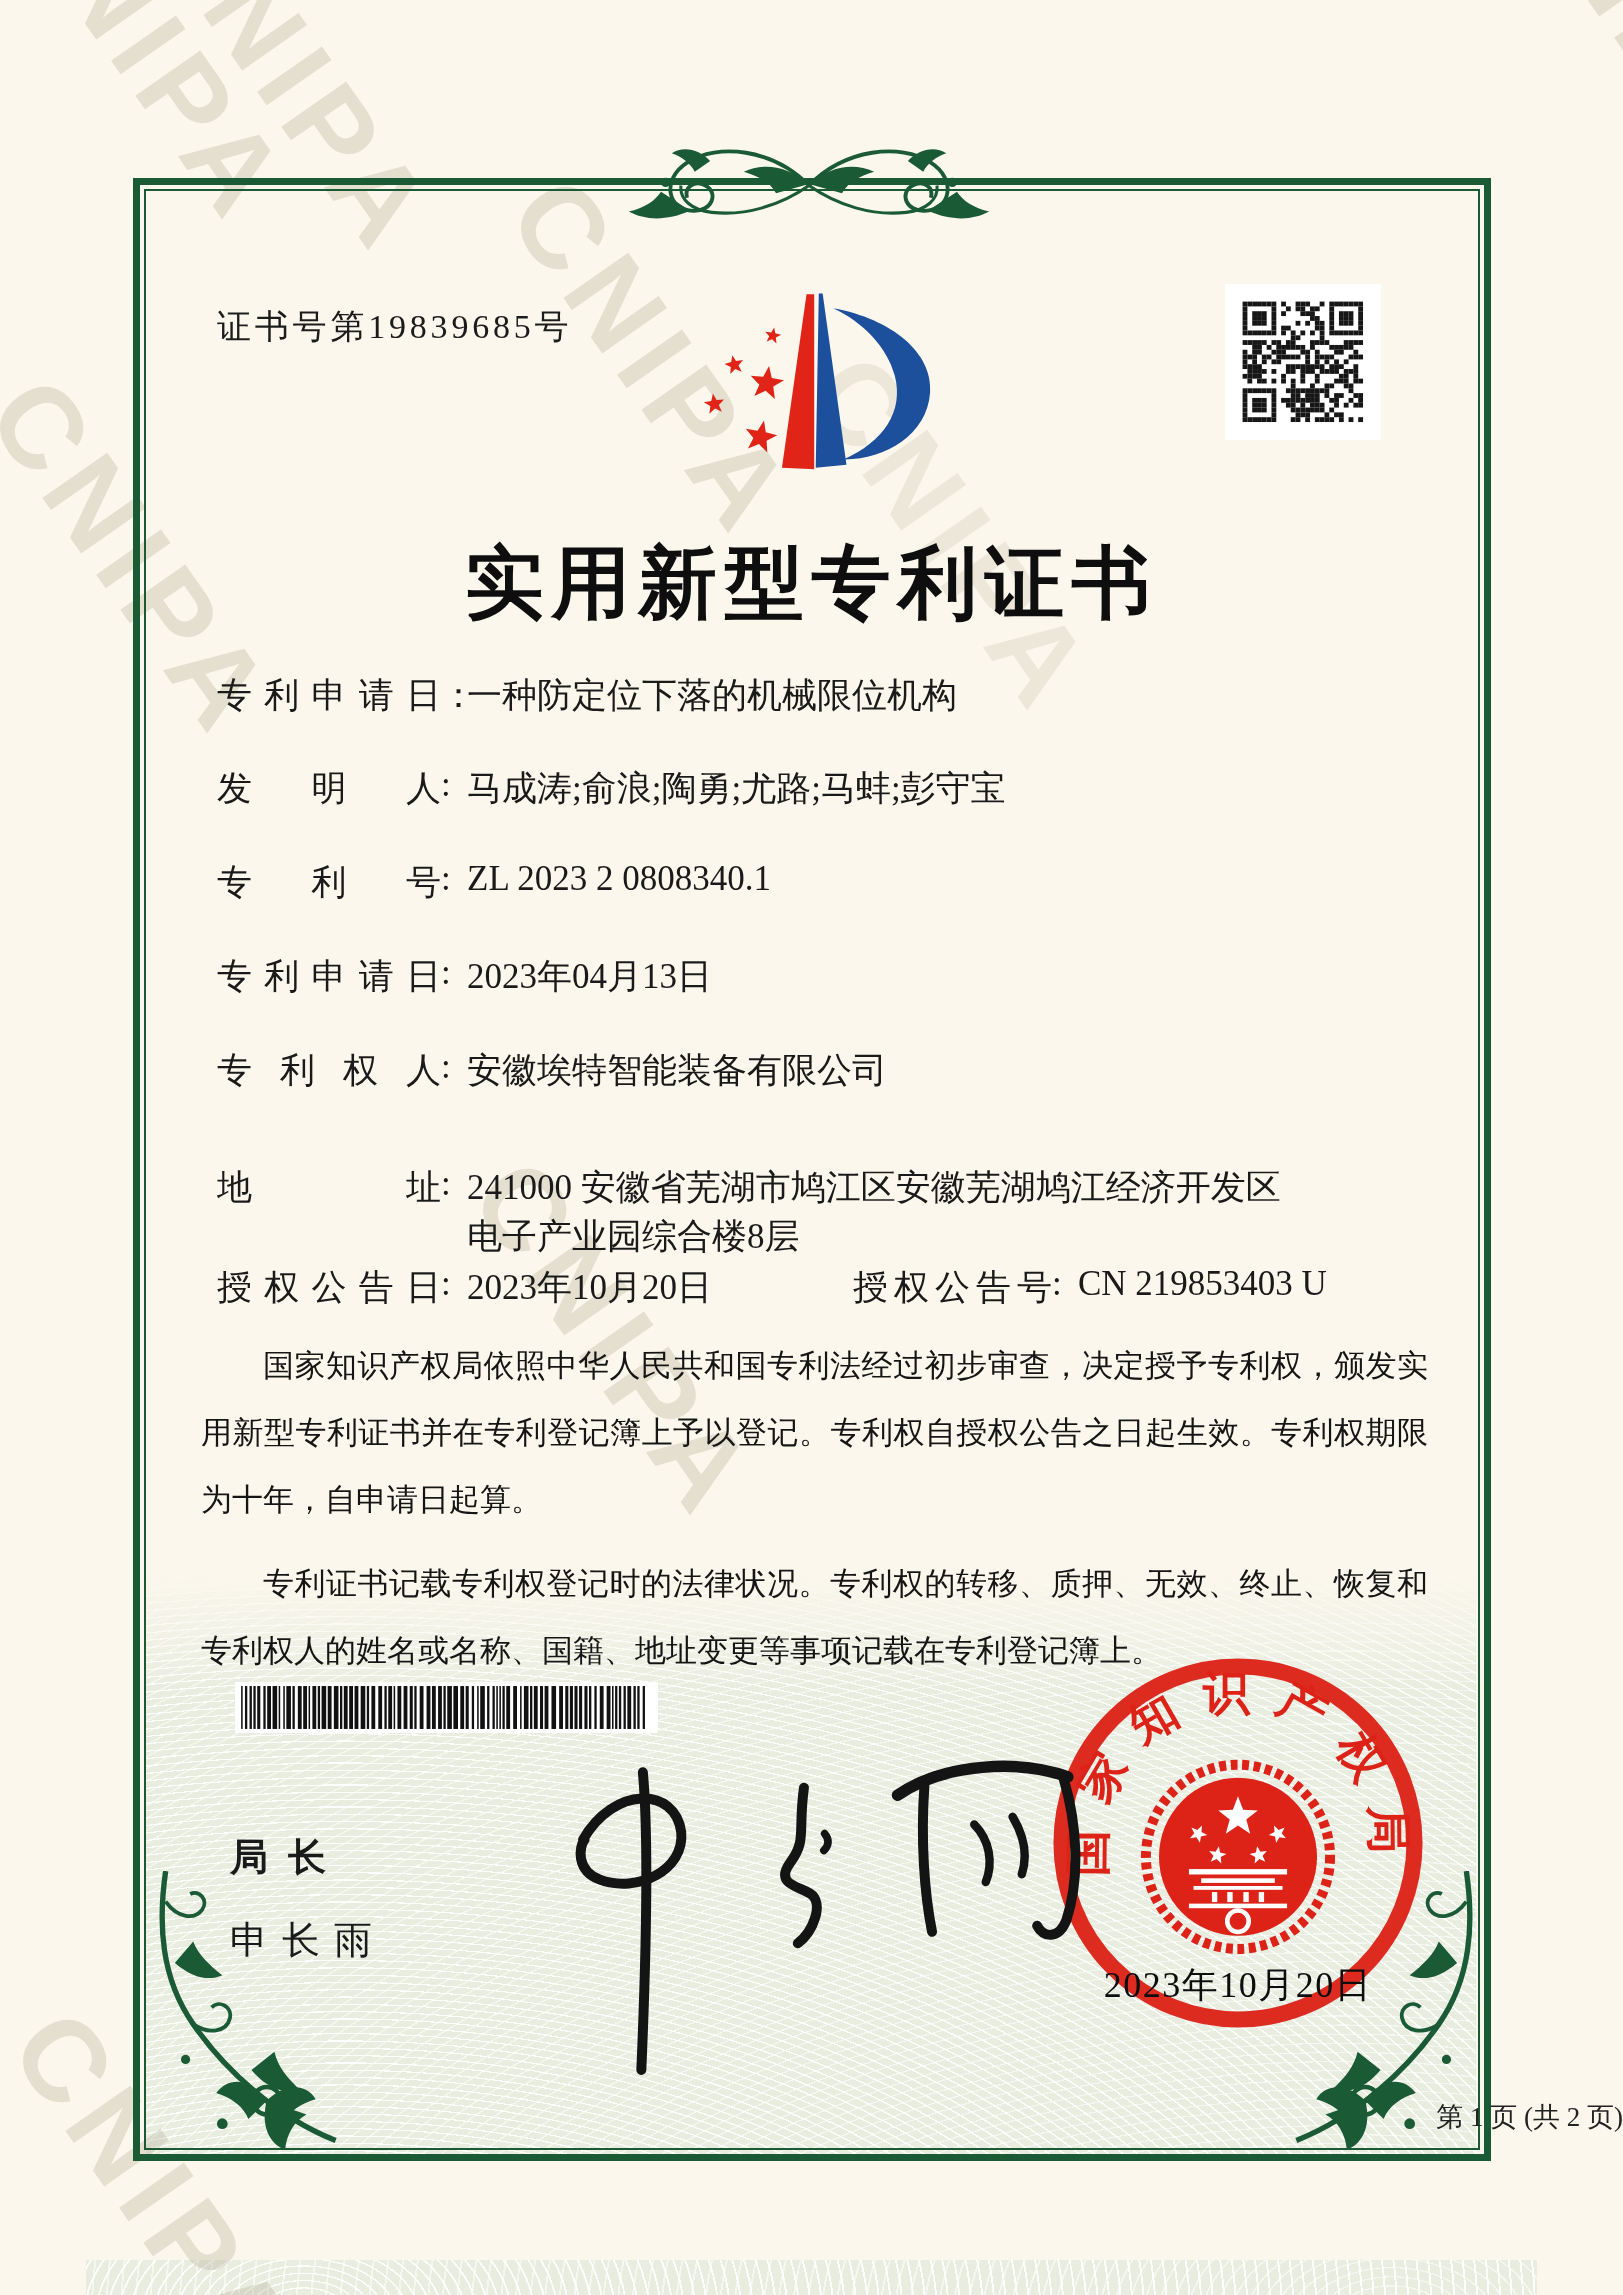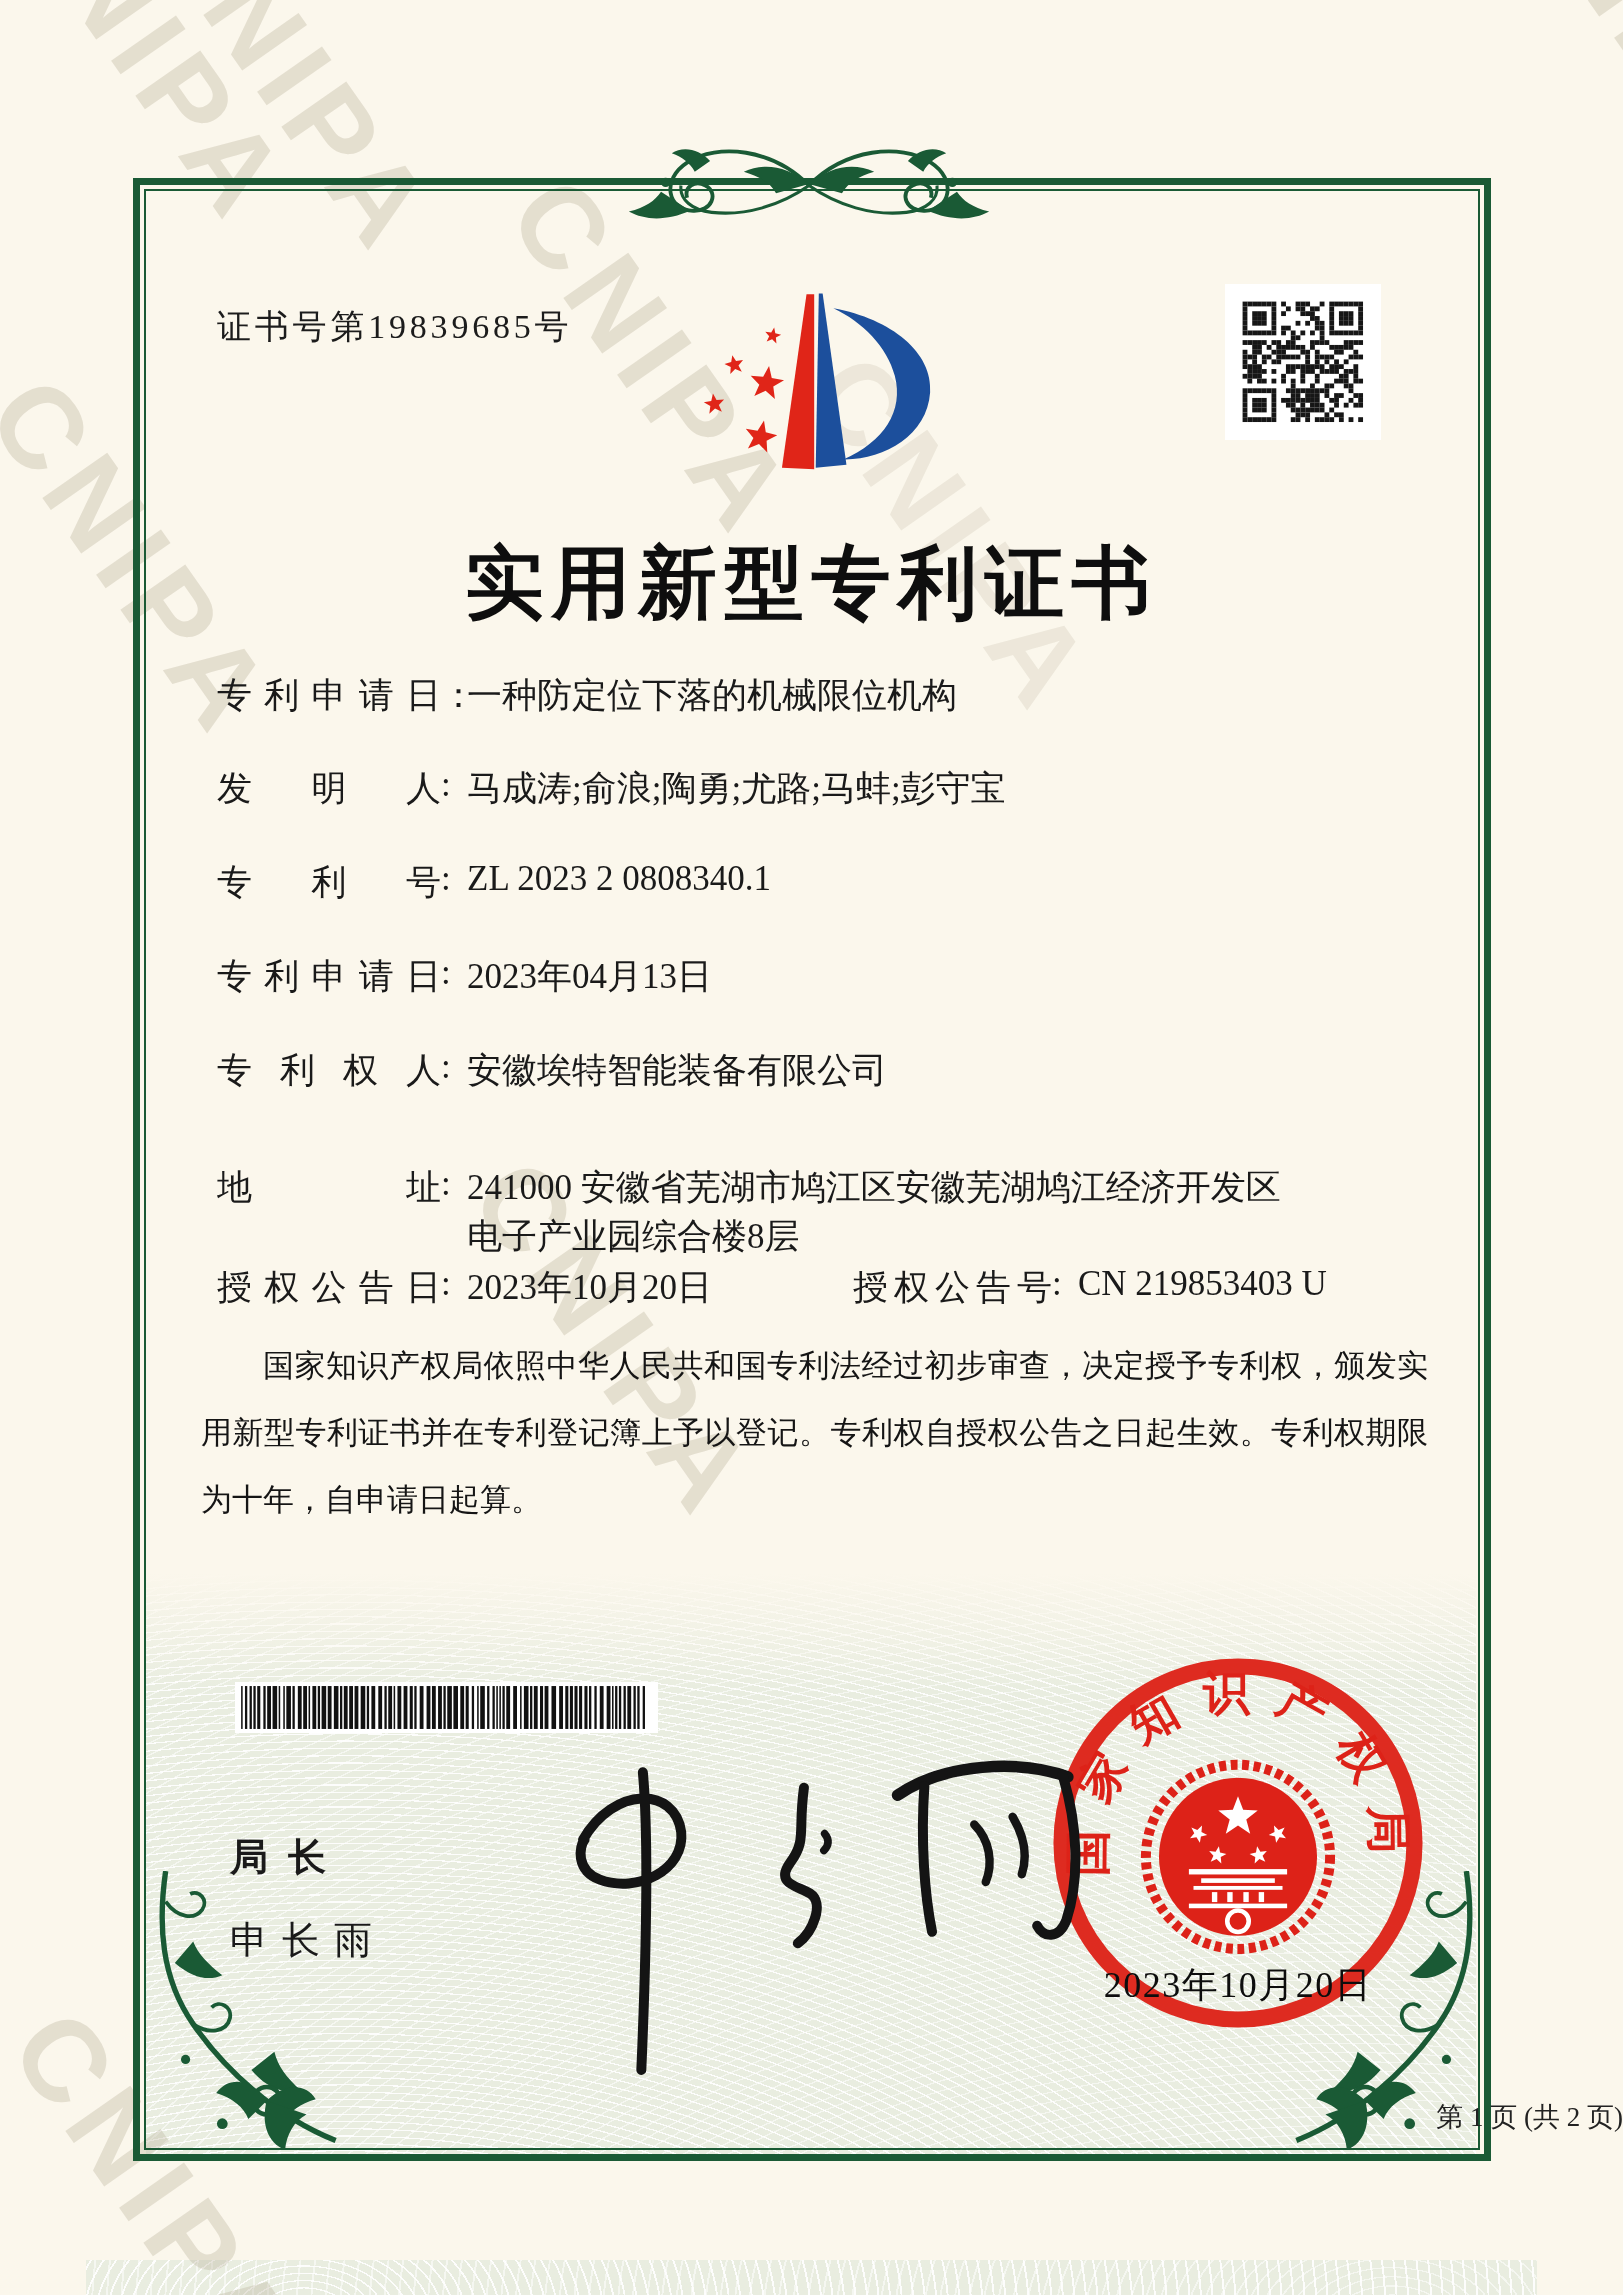--- a/index.html
+++ b/index.html
@@ -485,20 +485,21 @@
   </div>
   <div class="row" style="top:1264px">
     <span class="flabel">授权公告日</span><span class="fcolon">:</span><span class="fvalue">2023年10月20日</span>
   </div>
   <div class="row" style="top:1264px;left:810px">
     <span class="flabel2">授权公告号</span><span class="fcolon">:</span><span class="fvalue">CN 219853403 U</span>
   </div>
 
   <div class="abs legal">
     <p>国家知识产权局依照中华人民共和国专利法经过初步审查，决定授予专利权，颁发实用新型专利证书并在专利登记簿上予以登记。专利权自授权公告之日起生效。专利权期限为十年，自申请日起算。</p>
+    <p>专利证书记载专利权登记时的法律状况。专利权的转移、质押、无效、终止、恢复和专利权人的姓名或名称、国籍、地址变更等事项记载在专利登记簿上。</p>
   </div>
 
   <div class="abs barcode">
     <svg id="barcode-svg" width="423" height="51" viewBox="0 0 552 66">
       <g id="barcode-bars" fill="#111111">
           <rect x="8" y="5" width="2" height="56"></rect>
           <rect x="13" y="5" width="3" height="56"></rect>
           <rect x="19" y="5" width="3" height="56"></rect>
           <rect x="24" y="5" width="3" height="56"></rect>
           <rect x="29" y="5" width="4" height="56"></rect>

